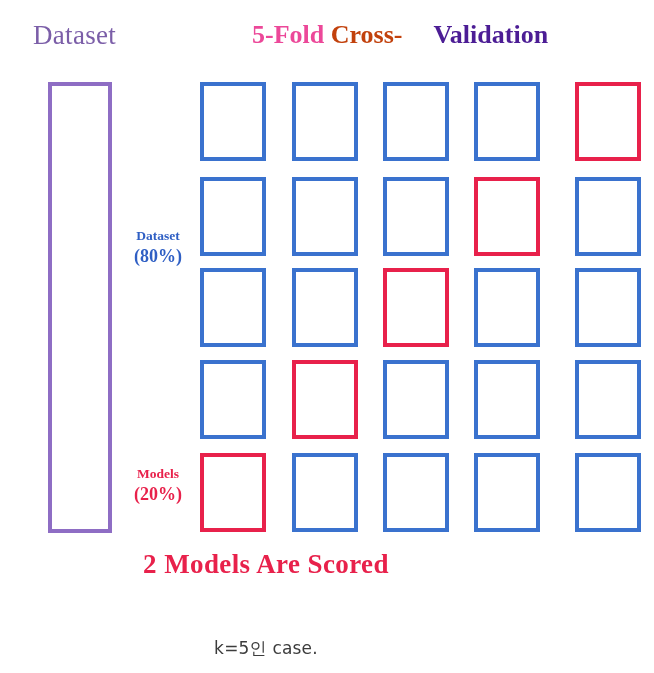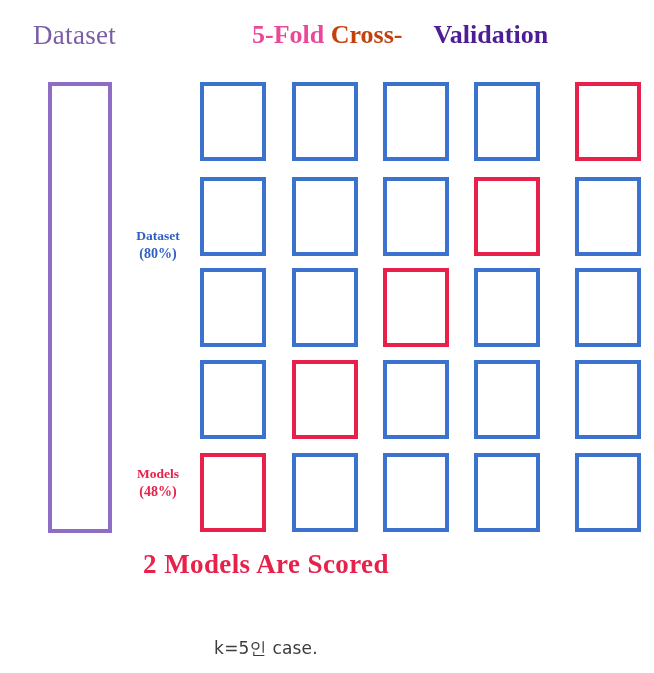--- a/index.html
+++ b/index.html
@@ -77,21 +77,21 @@
   }
   .label-testing {
     left: 120px;
     top: 466px;
     width: 76px;
     font-size: 13.5px;
     color: #E8214B;
   }
   .side-label .sub {
     display: block;
-    font-size: 14px;
+    font-size: 18px;
   }
 
   
   .fold-grid {
     position: absolute;
     left: 200px;
     top: 82px;
     width: 442px;
     height: 453px;
   }
@@ -164,21 +164,21 @@
 
   <div class="dataset-bar"></div>
 
   <div class="side-label label-training">
     <span>Dataset</span>
     <span class="sub">(80%)</span>
   </div>
 
   <div class="side-label label-testing">
     <span>Models</span>
-    <span class="sub">(48%)</span>
+    <span class="sub">(20%)</span>
   </div>
 
   <div class="fold-grid">
     <div class="fold-row r0">
       <div class="fold-box c0"></div>
       <div class="fold-box c1"></div>
       <div class="fold-box c2"></div>
       <div class="fold-box c3"></div>
       <div class="fold-box c4 test"></div>
     </div>

